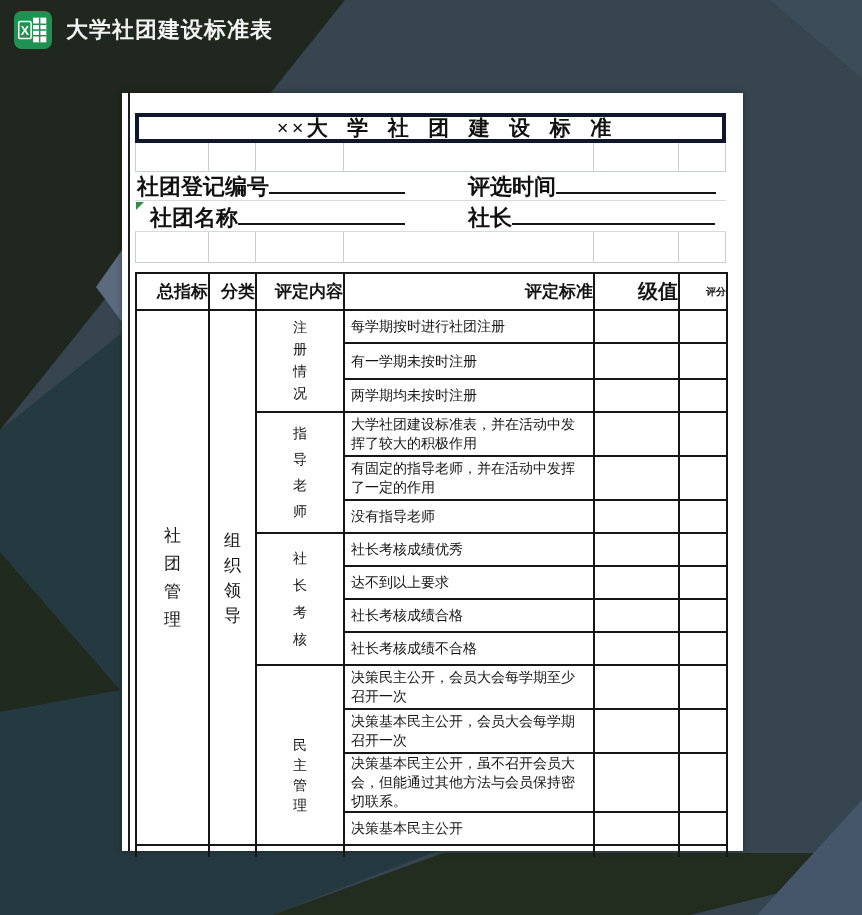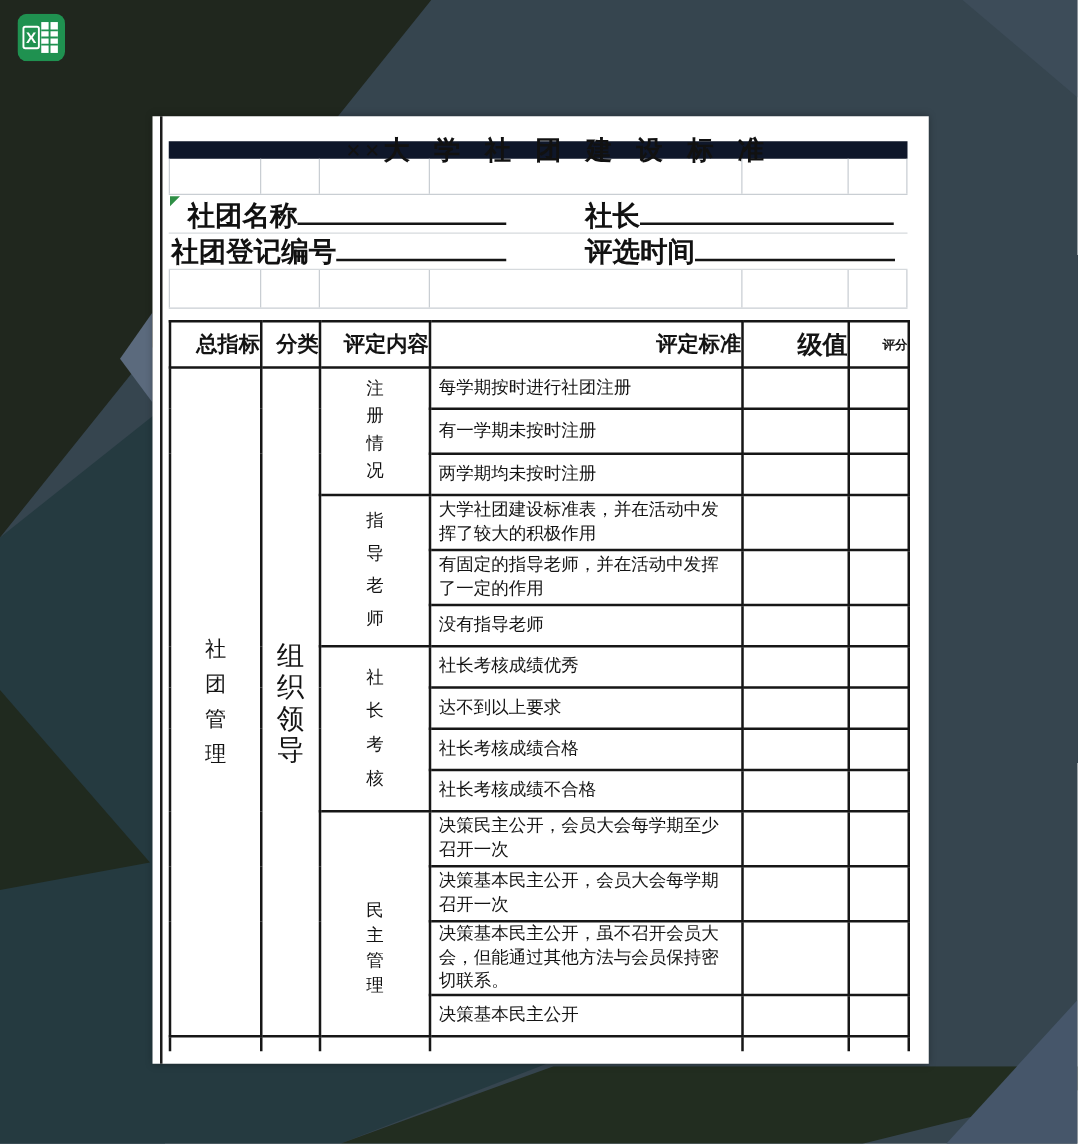--- a/index.html
+++ b/index.html
@@ -30,21 +30,21 @@
 
   
   .page {
     position:absolute; left:122px; top:93px; width:621px; height:758px;
     background:#ffffff; z-index:4; box-shadow:0 0 6px rgba(0,0,0,.35);
   }
   .page-left-rule { position:absolute; left:6px; top:0; bottom:0; width:2px; background:#1c1c1c; }
   .content { position:absolute; left:13px; top:20px; width:591px; }
 
   .doc-title-row {
-    height:14px; border:7px solid #0f172a;
+    height:30px; border:4px solid #0f172a;
     display:flex; align-items:center; justify-content:center;padding-left:30px;
   }
   .doc-title {
     font-size:21px; font-weight:bold; color:#111;
     letter-spacing:3px; white-space:pre; line-height:23px;
   }
   .gridrow { position:relative; border-bottom:1px solid #c9ced3; }
   .gridrow.g1 { height:29px; } .gridrow.g2 { height:31px; }
   .gl { position:absolute; top:0; bottom:0; width:1px; background:#c9ced3; }
 
@@ -60,21 +60,21 @@
 
   
   table.std { width:591px; border-collapse:collapse; table-layout:fixed; }
   table.std td, table.std th { border:2px solid #161616; color:#141414; vertical-align:middle; overflow:hidden; }
   th.hdr { font-size:17px; font-weight:bold; text-align:right; }
   th.hdr.big { font-size:20px; }
   th.hdr.small { font-size:10px; }
   td.std-cell { font-size:14px; line-height:19px; padding:0 8px 0 6px; text-align:left; }
   .vtext { width:1.15em; margin:0 auto; word-break:break-all; text-align:center; font-weight:normal; }
   .vt-main { font-size:17px; line-height:28px; }
-  .vt-cat  { font-size:22px; line-height:25px; }
+  .vt-cat  { font-size:17px; line-height:25px; }
   .vt-reg  { font-size:14px; line-height:22px; }
   .vt-tch  { font-size:14px; line-height:26px;text-align:center; }
   .vt-pre  { font-size:14px; line-height:27px; }
   .vt-dem  { font-size:14px; line-height:20px;margin-top:42px; }
   tr.partial td { border-bottom:none; }
 </style>
 </head>
 <body>
 
 <div class="shape bg-topright-light"></div>
@@ -90,20 +90,21 @@
   <svg class="xl-icon" viewBox="0 0 40 40">
     <rect x="0" y="0" width="40" height="40" rx="8" fill="#1f9150"></rect>
     <rect x="20" y="7" width="14" height="26" fill="#ffffff"></rect>
     <line x1="20" y1="14" x2="34" y2="14" stroke="#1f9150" stroke-width="1.6"></line>
     <line x1="20" y1="20" x2="34" y2="20" stroke="#1f9150" stroke-width="1.6"></line>
     <line x1="20" y1="26" x2="34" y2="26" stroke="#1f9150" stroke-width="1.6"></line>
     <line x1="27" y1="7" x2="27" y2="33" stroke="#1f9150" stroke-width="1.6"></line>
     <rect x="5" y="11" width="13" height="18" rx="1.5" fill="#1f9150" stroke="#ffffff" stroke-width="1.6"></rect>
     <text x="11.5" y="25" text-anchor="middle" fill="#ffffff" font-family="Liberation Sans, DejaVu Sans, sans-serif" font-size="13" font-weight="bold">X</text>
   </svg>
+  <div class="headerbar-title">大学社团建设标准表</div>
 </div>
 
 <div class="page">
   <div class="page-left-rule"></div>
 
   <div class="content">
 
     <div class="doc-title-row">
       <span class="doc-title">××大  学  社  团  建  设  标  准</span>
     </div>
@@ -111,33 +112,33 @@
     <div class="gridrow g1">
       <span class="gl" style="left:0"></span>
         <span class="gl" style="left:73px"></span>
         <span class="gl" style="left:120px"></span>
         <span class="gl" style="left:208px"></span>
         <span class="gl" style="left:458px"></span>
         <span class="gl" style="left:543px"></span>
         <span class="gl" style="left:590px"></span>
     </div>
 
+    <div class="frow f2">
+      <span class="flabel">社团登记编号</span>
+      <span class="fill" style="width:136px"></span>
+      <span class="flabel" style="margin-left:63px">评选时间</span>
+      <span class="fill" style="width:160px"></span>
+    </div>
+
     <div class="frow f1">
       <span class="err-tri"></span>
       <span class="flabel">社团名称</span>
       <span class="fill" style="width:167px"></span>
       <span class="flabel" style="margin-left:63px">社长</span>
       <span class="fill" style="width:203px"></span>
-    </div>
-
-    <div class="frow f2">
-      <span class="flabel">社团登记编号</span>
-      <span class="fill" style="width:136px"></span>
-      <span class="flabel" style="margin-left:63px">评选时间</span>
-      <span class="fill" style="width:160px"></span>
     </div>
 
     <div class="gridrow g2">
       <span class="gl" style="left:0"></span>
         <span class="gl" style="left:73px"></span>
         <span class="gl" style="left:120px"></span>
         <span class="gl" style="left:208px"></span>
         <span class="gl" style="left:458px"></span>
         <span class="gl" style="left:543px"></span>
         <span class="gl" style="left:590px"></span>

